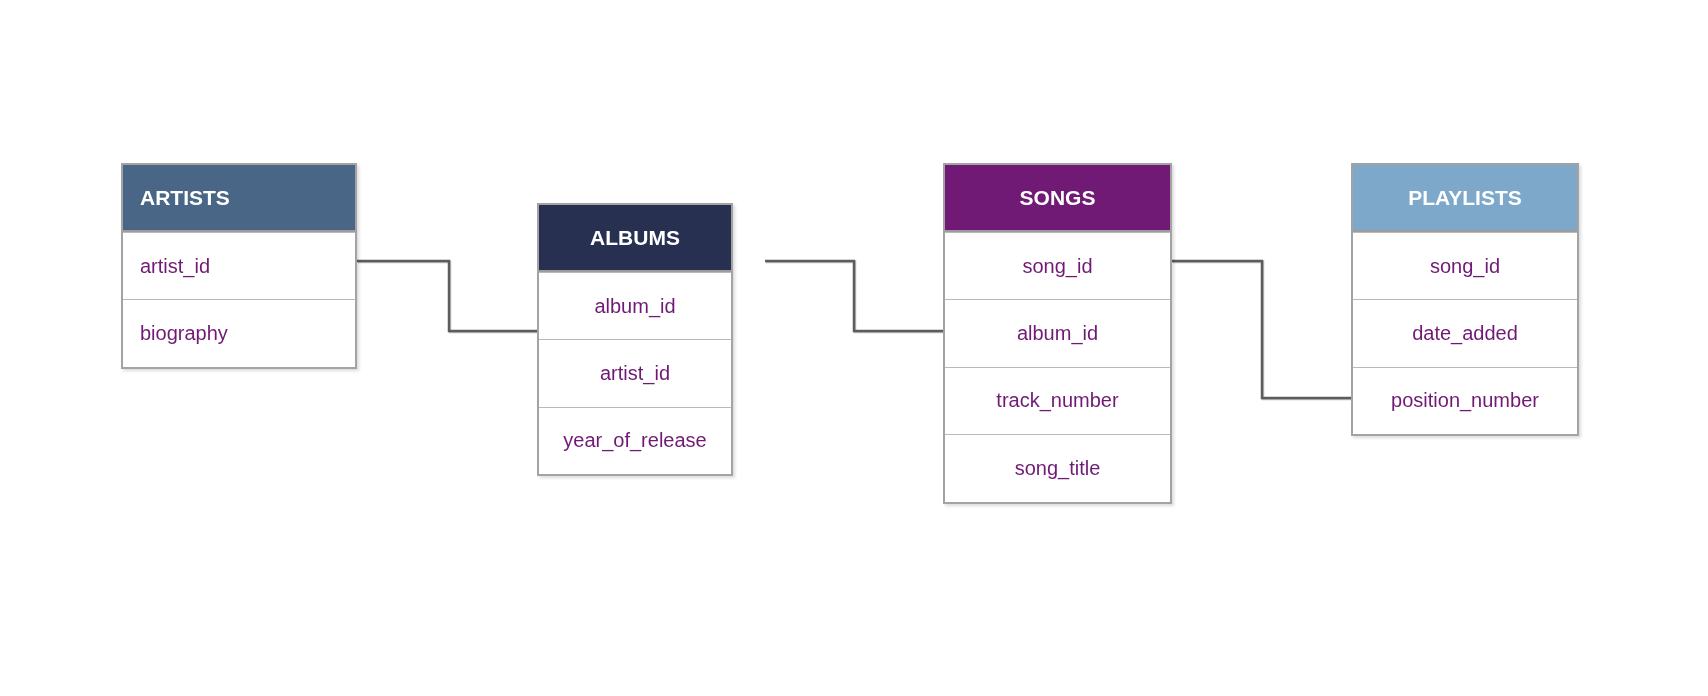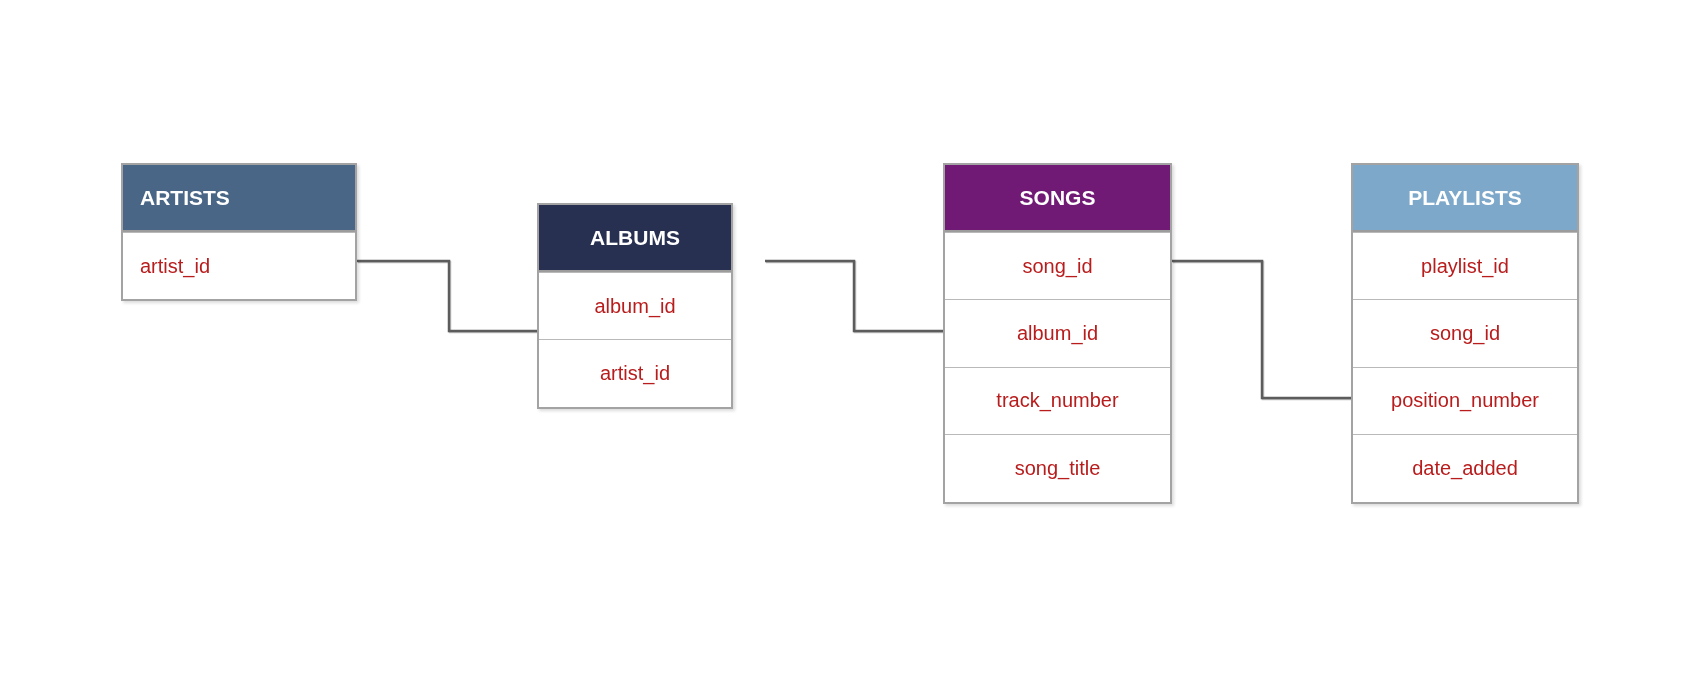--- a/index.html
+++ b/index.html
@@ -47,21 +47,21 @@
     font-weight: bold;
     border-bottom: 2px solid #9c9c9c;
     text-align: center;
   }
   .table .row {
     box-sizing: border-box;
     height: 67.4px;
     display: flex;
     align-items: center;
     justify-content: center;
-    color: #b91c1c;
+    color: #701a75;
     font-size: 20px;
     border-top: 1.5px solid #b9b9b9;
   }
   .table .row:first-of-type {
     border-top: none;
   }
   .table.align-left .header,
   .table.align-left .row {
     justify-content: flex-start;
     padding-left: 17px;
@@ -79,37 +79,38 @@
 
   <svg id="connector-layer" viewBox="0 0 1708 696" xmlns="http://www.w3.org/2000/svg">
     <polyline points="357,261 449,261 449,331 537,331" style="stroke: rgb(92, 92, 92);"></polyline>
     <polyline points="765,261 854,261 854,331 943,331" style="stroke: rgb(92, 92, 92);"></polyline>
     <polyline points="1172,261 1262,261 1262,398 1352,398" style="stroke: rgb(92, 92, 92);"></polyline>
   </svg>
 
   <div id="table-artists" class="table align-left">
     <div class="header" style="background-color: rgb(74, 102, 134);">ARTISTS</div>
     <div class="row">artist_id</div>
+    <div class="row">biography</div>
   </div>
 
   <div id="table-albums" class="table">
     <div class="header" style="background-color: rgb(40, 48, 82);">ALBUMS</div>
     <div class="row">album_id</div>
     <div class="row">artist_id</div>
+    <div class="row">year_of_release</div>
   </div>
 
   <div id="table-songs" class="table">
     <div class="header" style="background-color: #701a75;">SONGS</div>
     <div class="row">song_id</div>
     <div class="row">album_id</div>
     <div class="row">track_number</div>
     <div class="row">song_title</div>
   </div>
 
   <div id="table-playlists" class="table">
     <div class="header" style="background-color: rgb(125, 168, 202);">PLAYLISTS</div>
-    <div class="row">playlist_id</div>
     <div class="row">song_id</div>
+    <div class="row">date_added</div>
     <div class="row">position_number</div>
-    <div class="row">date_added</div>
   </div>
 
 </div>
 
 </body></html>

